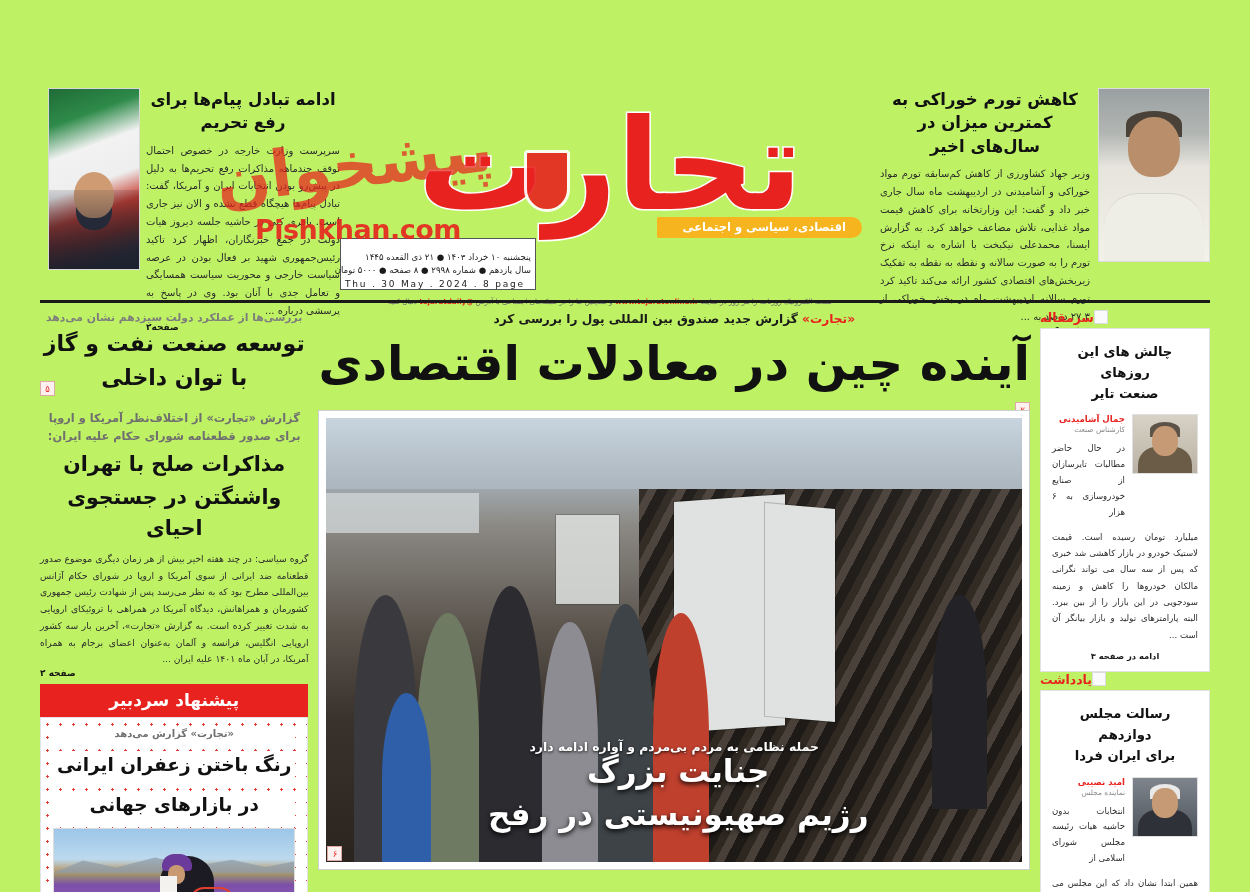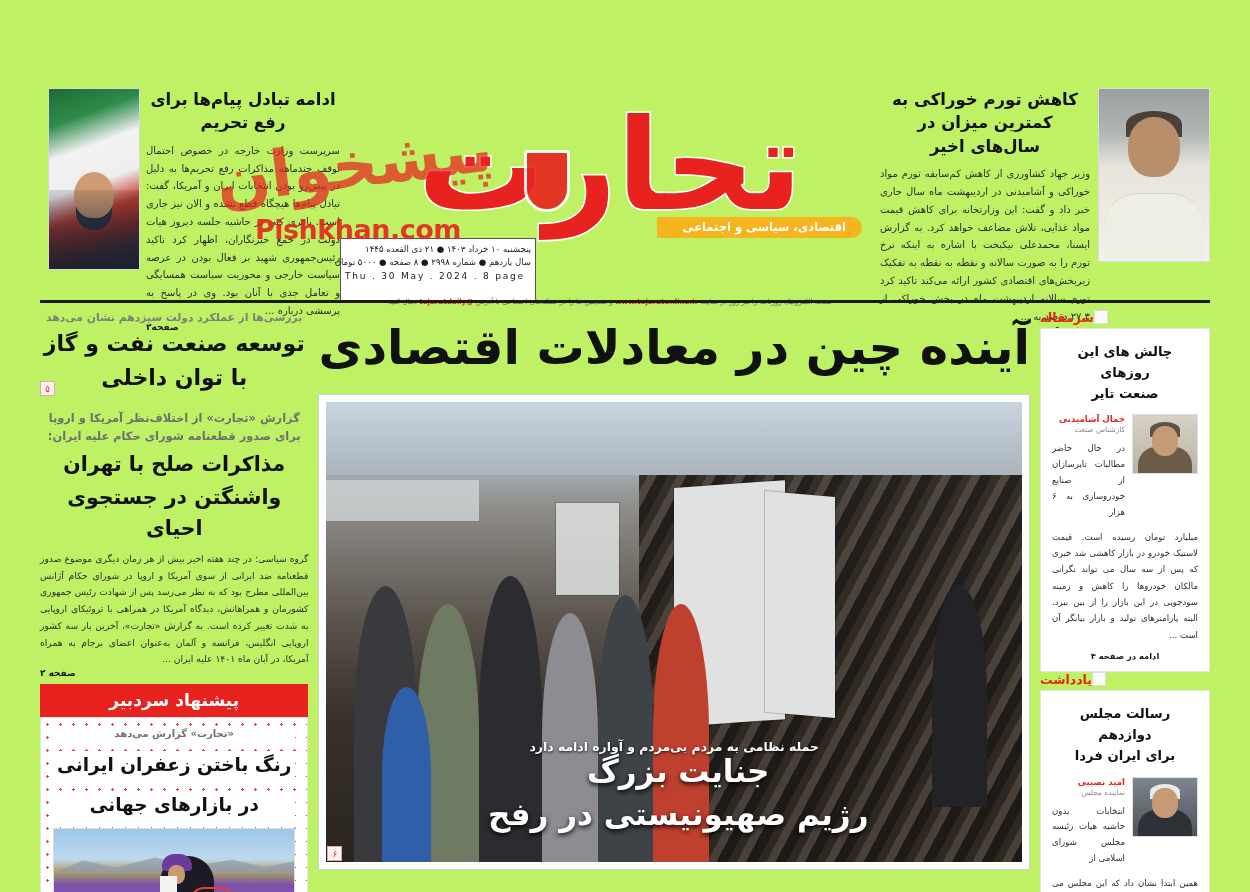--- a/index.html
+++ b/index.html
@@ -90,23 +90,23 @@
     background: #f6b51e;
     color: #ffffff;
     font-size: 11.5px; font-weight: bold;
     padding: 3px 16px 4px 26px;
     border-radius: 2px 12px 12px 2px;
     white-space: nowrap;
   }
   .datebox {
     position: absolute;
     left: 0; top: 150px;
-    width: 196px; height: 64px;
+    width: 196px; height: 52px;
     border: 1px solid #555;
-    padding: 4px 4px 2px 4px;
+    padding: 12px 4px 2px 4px;
     text-align: right;
     background: #fff;
   }
   .datebox div { font-size: 8.6px; color: #1a1a1a; line-height: 1.55; white-space: nowrap; }
   .datebox .latin { letter-spacing: 1.8px; font-size: 9px; direction: ltr; text-align: left;}
   .site-note {
     position: absolute;
     left: 0; right: 0; bottom: -12px;
     text-align: center;
     font-size: 7.2px; color: #6d6d6d;
@@ -371,20 +371,23 @@
           <div class="scarf"></div>
           <div class="face2"></div>
           <div class="towel"></div>
           <div class="bucket"></div>
         </div>
 
       </div>
     </div>
 
     <div class="col-center">
+      <div class="lead-kicker">
+        <span class="brand">«تجارت»</span><span> گزارش جدید صندوق بین المللی پول را بررسی کرد</span>
+      </div>
       <div class="lead-head">آینده چین در معادلات اقتصادی</div>
       <span class="badge-sq lead-badge">۲</span>
 
       <div class="photo-frame">
         <div class="photo-inner">
           <div class="ph-sky"></div>
           <div class="ph-debris"></div>
           <div class="ph-panel" style="left:50%;top:18%;width:16%;height:52%;transform:skewY(-4deg);"></div>
           <div class="ph-panel" style="left:63%;top:20%;width:10%;height:48%;transform:skewY(5deg);"></div>
           <div class="ph-panel" style="left:33%;top:22%;width:9%;height:20%;opacity:.85;"></div>

